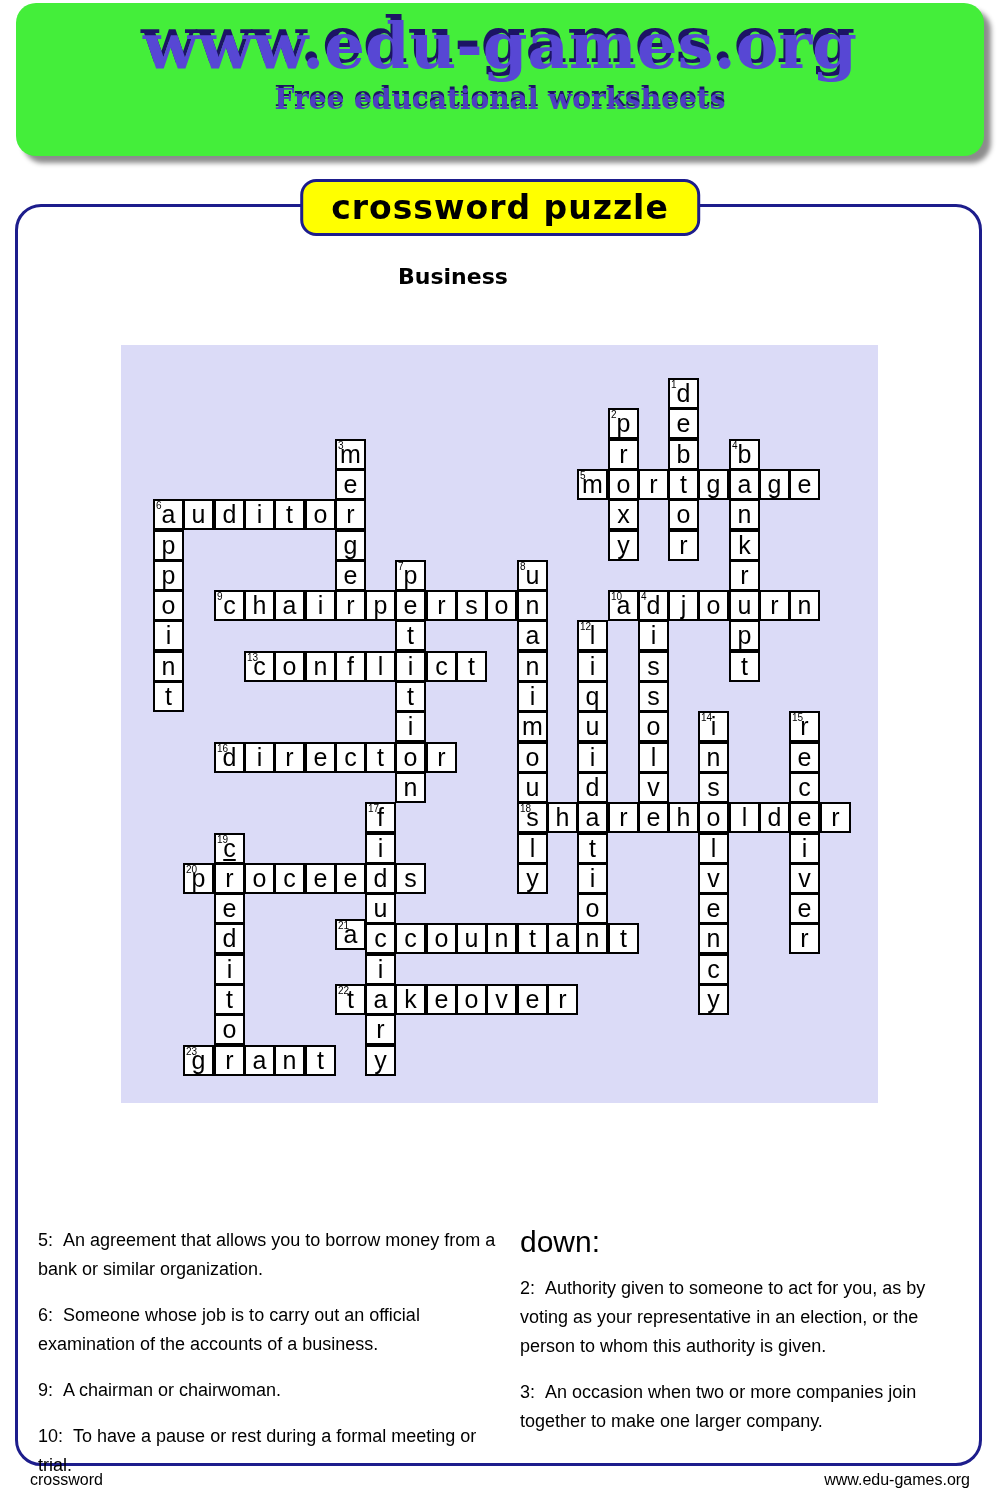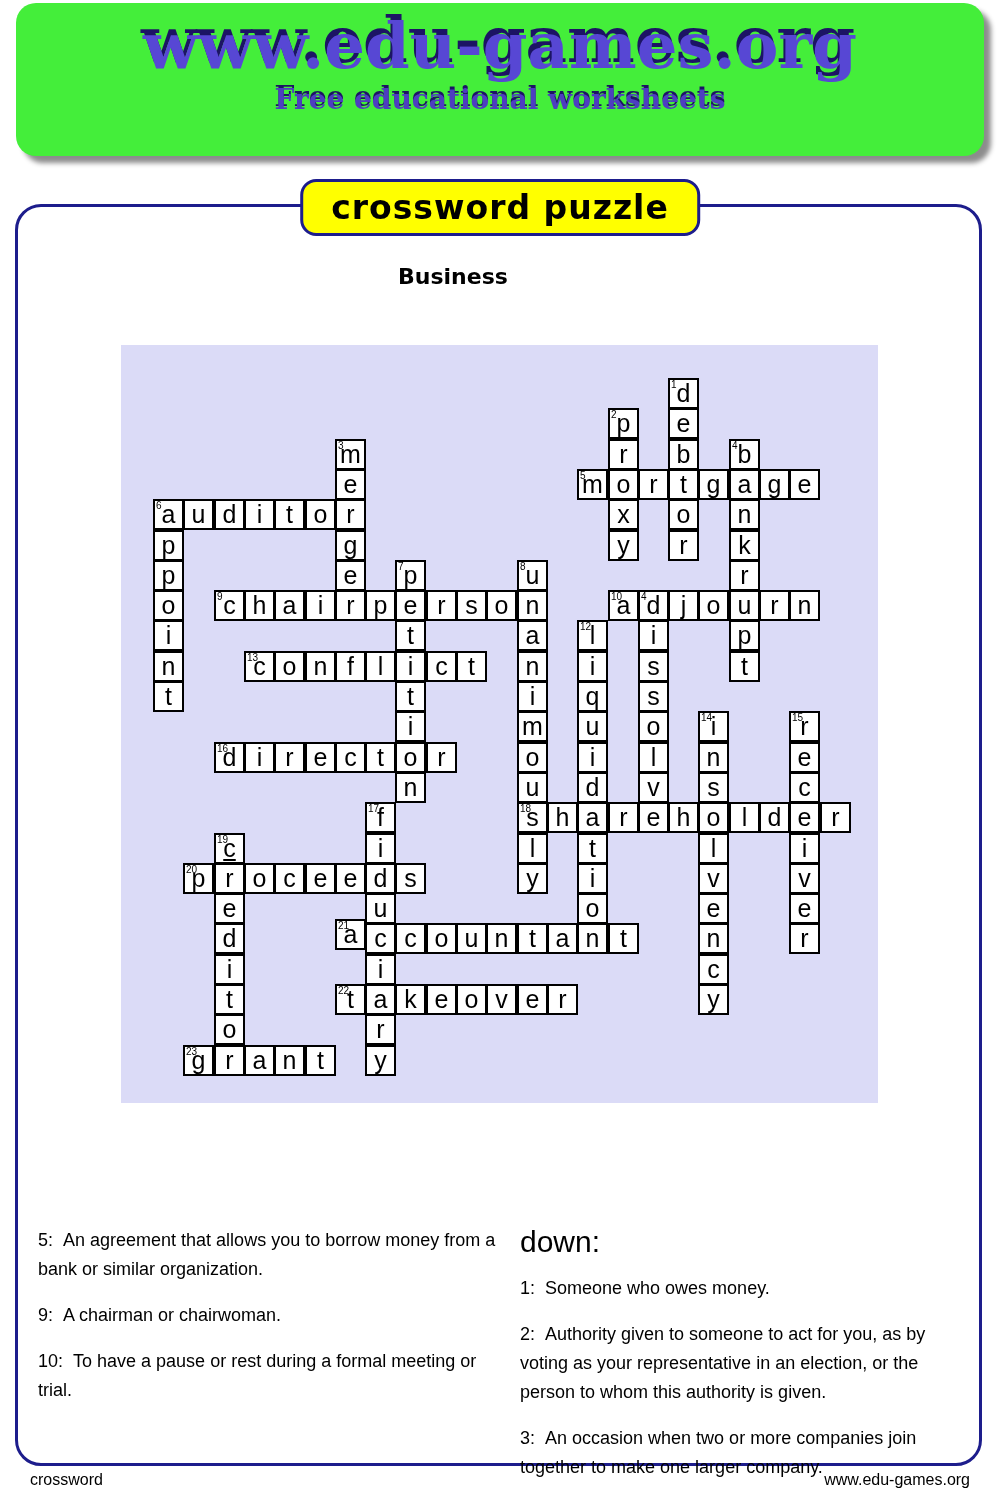--- a/index.html
+++ b/index.html
@@ -637,28 +637,28 @@
       <span class="cw-letter">t</span>
     </div>
     <div class="cw-cell" style="left: 61px; top: 636px;">
       <span class="cw-letter">o</span>
     </div>
   </div>
 
 <div class="clues-col clues-across">
   <div id="across-list">
       <p class="clue"><span class="clue-num">5:</span><span class="clue-text">An agreement that allows you to borrow money from a bank or similar organization.</span></p>
+      <p class="clue"><span class="clue-num">6:</span><span class="clue-text">Someone whose job is to carry out an official examination of the accounts of a business.</span></p>
       <p class="clue"><span class="clue-num">9:</span><span class="clue-text">A chairman or chairwoman.</span></p>
       <p class="clue"><span class="clue-num">10:</span><span class="clue-text">To have a pause or rest during a formal meeting or trial.</span></p>
     </div>
 </div>
 
 <div class="clues-col clues-down">
   <h2 class="clues-heading">down:</h2>
   <div id="down-list">
-      <p class="clue"><span class="clue-num">1:</span><span class="clue-text">Someone who owes money.</span></p>
       <p class="clue"><span class="clue-num">2:</span><span class="clue-text">Authority given to someone to act for you, as by voting as your representative in an election, or the person to whom this authority is given.</span></p>
       <p class="clue"><span class="clue-num">3:</span><span class="clue-text">An occasion when two or more companies join together to make one larger company.</span></p>
     </div>
 </div>
 
 <div class="footer-left">crossword</div>
 <div class="footer-right">www.edu-games.org</div>
 
 </body></html>

